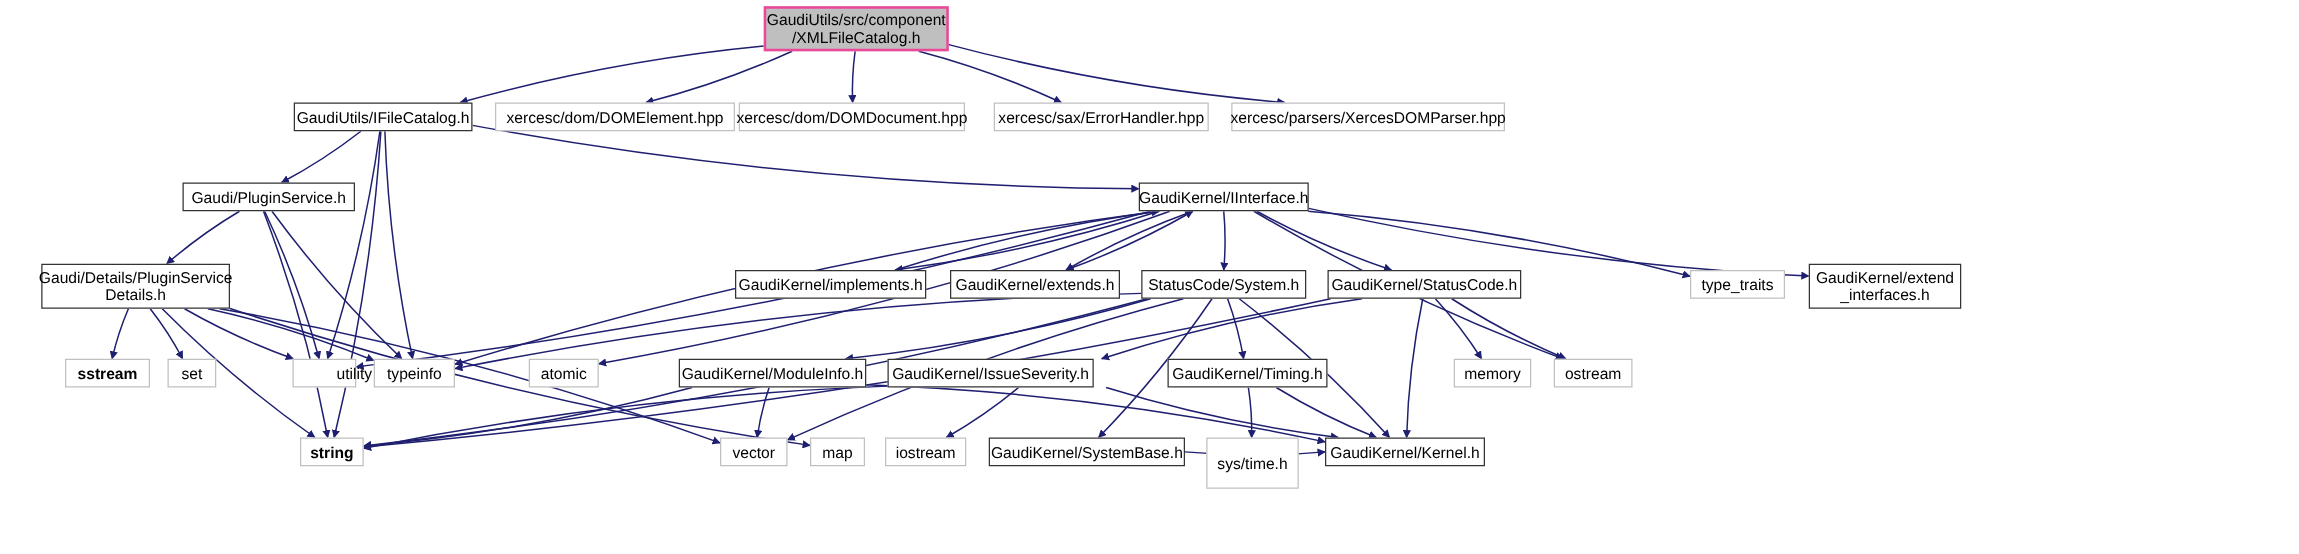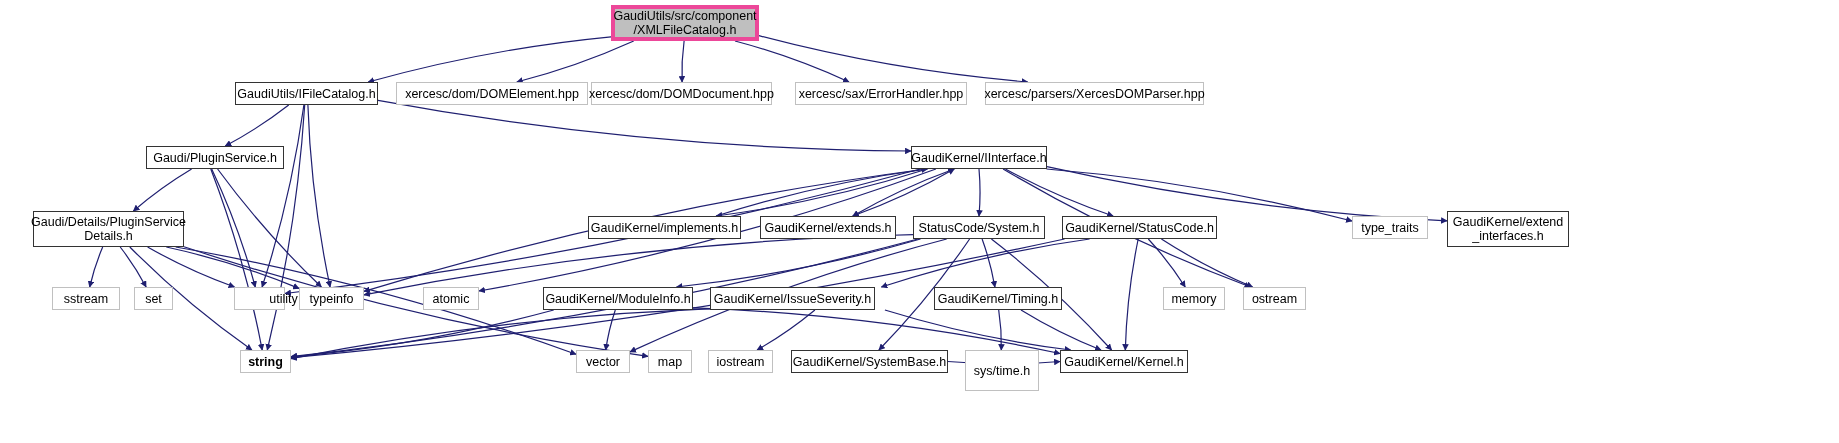--- a/index.html
+++ b/index.html
@@ -21,21 +21,21 @@
     text-align:center;
     font-size:12.5px;
     line-height:14px;
     color:#000000;
     background:#ffffff;
     white-space:pre-line;
     z-index:5;
   }
   .n-plain{border:1px solid #c0c0c0;}
   .n-strong{border:1px solid #333333;}
-  .n-root{border:4px solid #ec4899;background:#bfbfbf;}
+  .n-root{border:2px solid #ec4899;background:#bfbfbf;}
 </style>
 </head>
 <body>
 
 <div id="canvas">
   <svg id="edges" xmlns="http://www.w3.org/2000/svg">
     <defs>
       <marker id="arrow" viewBox="0 0 10 10" refX="9" refY="5" markerWidth="5.5" markerHeight="5.5" orient="auto-start-reverse">
         <path d="M 0 0 L 10 5 L 0 10 z" fill="#1f1f70"></path>
       </marker>
@@ -109,21 +109,21 @@
       <div class="node n-strong" style="left: 911px; top: 146px; width: 136px; height: 23px;">GaudiKernel/IInterface.h</div>
       <div class="node n-strong" style="left: 33px; top: 211px; width: 151px; height: 36px;">Gaudi/Details/PluginService
 Details.h</div>
       <div class="node n-strong" style="left: 588px; top: 216px; width: 153px; height: 23px;">GaudiKernel/implements.h</div>
       <div class="node n-strong" style="left: 760px; top: 216px; width: 136px; height: 23px;">GaudiKernel/extends.h</div>
       <div class="node n-strong" style="left: 913px; top: 216px; width: 132px; height: 23px;">StatusCode/System.h</div>
       <div class="node n-strong" style="left: 1062px; top: 216px; width: 155px; height: 23px;">GaudiKernel/StatusCode.h</div>
       <div class="node n-plain" style="left: 1352px; top: 216px; width: 76px; height: 23px;">type_traits</div>
       <div class="node n-strong" style="left: 1447px; top: 211px; width: 122px; height: 36px;">GaudiKernel/extend
 _interfaces.h</div>
-      <div class="node n-plain" style="left: 52px; top: 287px; width: 68px; height: 23px;">sstream</div>
+      <div class="node n-plain" style="left: 52px; top: 287px; width: 68px; height: 23px; font-weight: bold;">sstream</div>
       <div class="node n-plain" style="left: 134px; top: 287px; width: 39px; height: 23px;">set</div>
       <div class="node n-plain" style="left: 234px; top: 287px; width: 51px; height: 23px; padding-left: 48px;">utility</div>
       <div class="node n-plain" style="left: 299px; top: 287px; width: 65px; height: 23px;">typeinfo</div>
       <div class="node n-plain" style="left: 423px; top: 287px; width: 56px; height: 23px;">atomic</div>
       <div class="node n-strong" style="left: 543px; top: 287px; width: 150px; height: 23px;">GaudiKernel/ModuleInfo.h</div>
       <div class="node n-strong" style="left: 710px; top: 287px; width: 165px; height: 23px;">GaudiKernel/IssueSeverity.h</div>
       <div class="node n-strong" style="left: 934px; top: 287px; width: 128px; height: 23px;">GaudiKernel/Timing.h</div>
       <div class="node n-plain" style="left: 1163px; top: 287px; width: 62px; height: 23px;">memory</div>
       <div class="node n-plain" style="left: 1243px; top: 287px; width: 63px; height: 23px;">ostream</div>
       <div class="node n-plain" style="left: 240px; top: 350px; width: 51px; height: 23px; font-weight: bold;">string</div>

